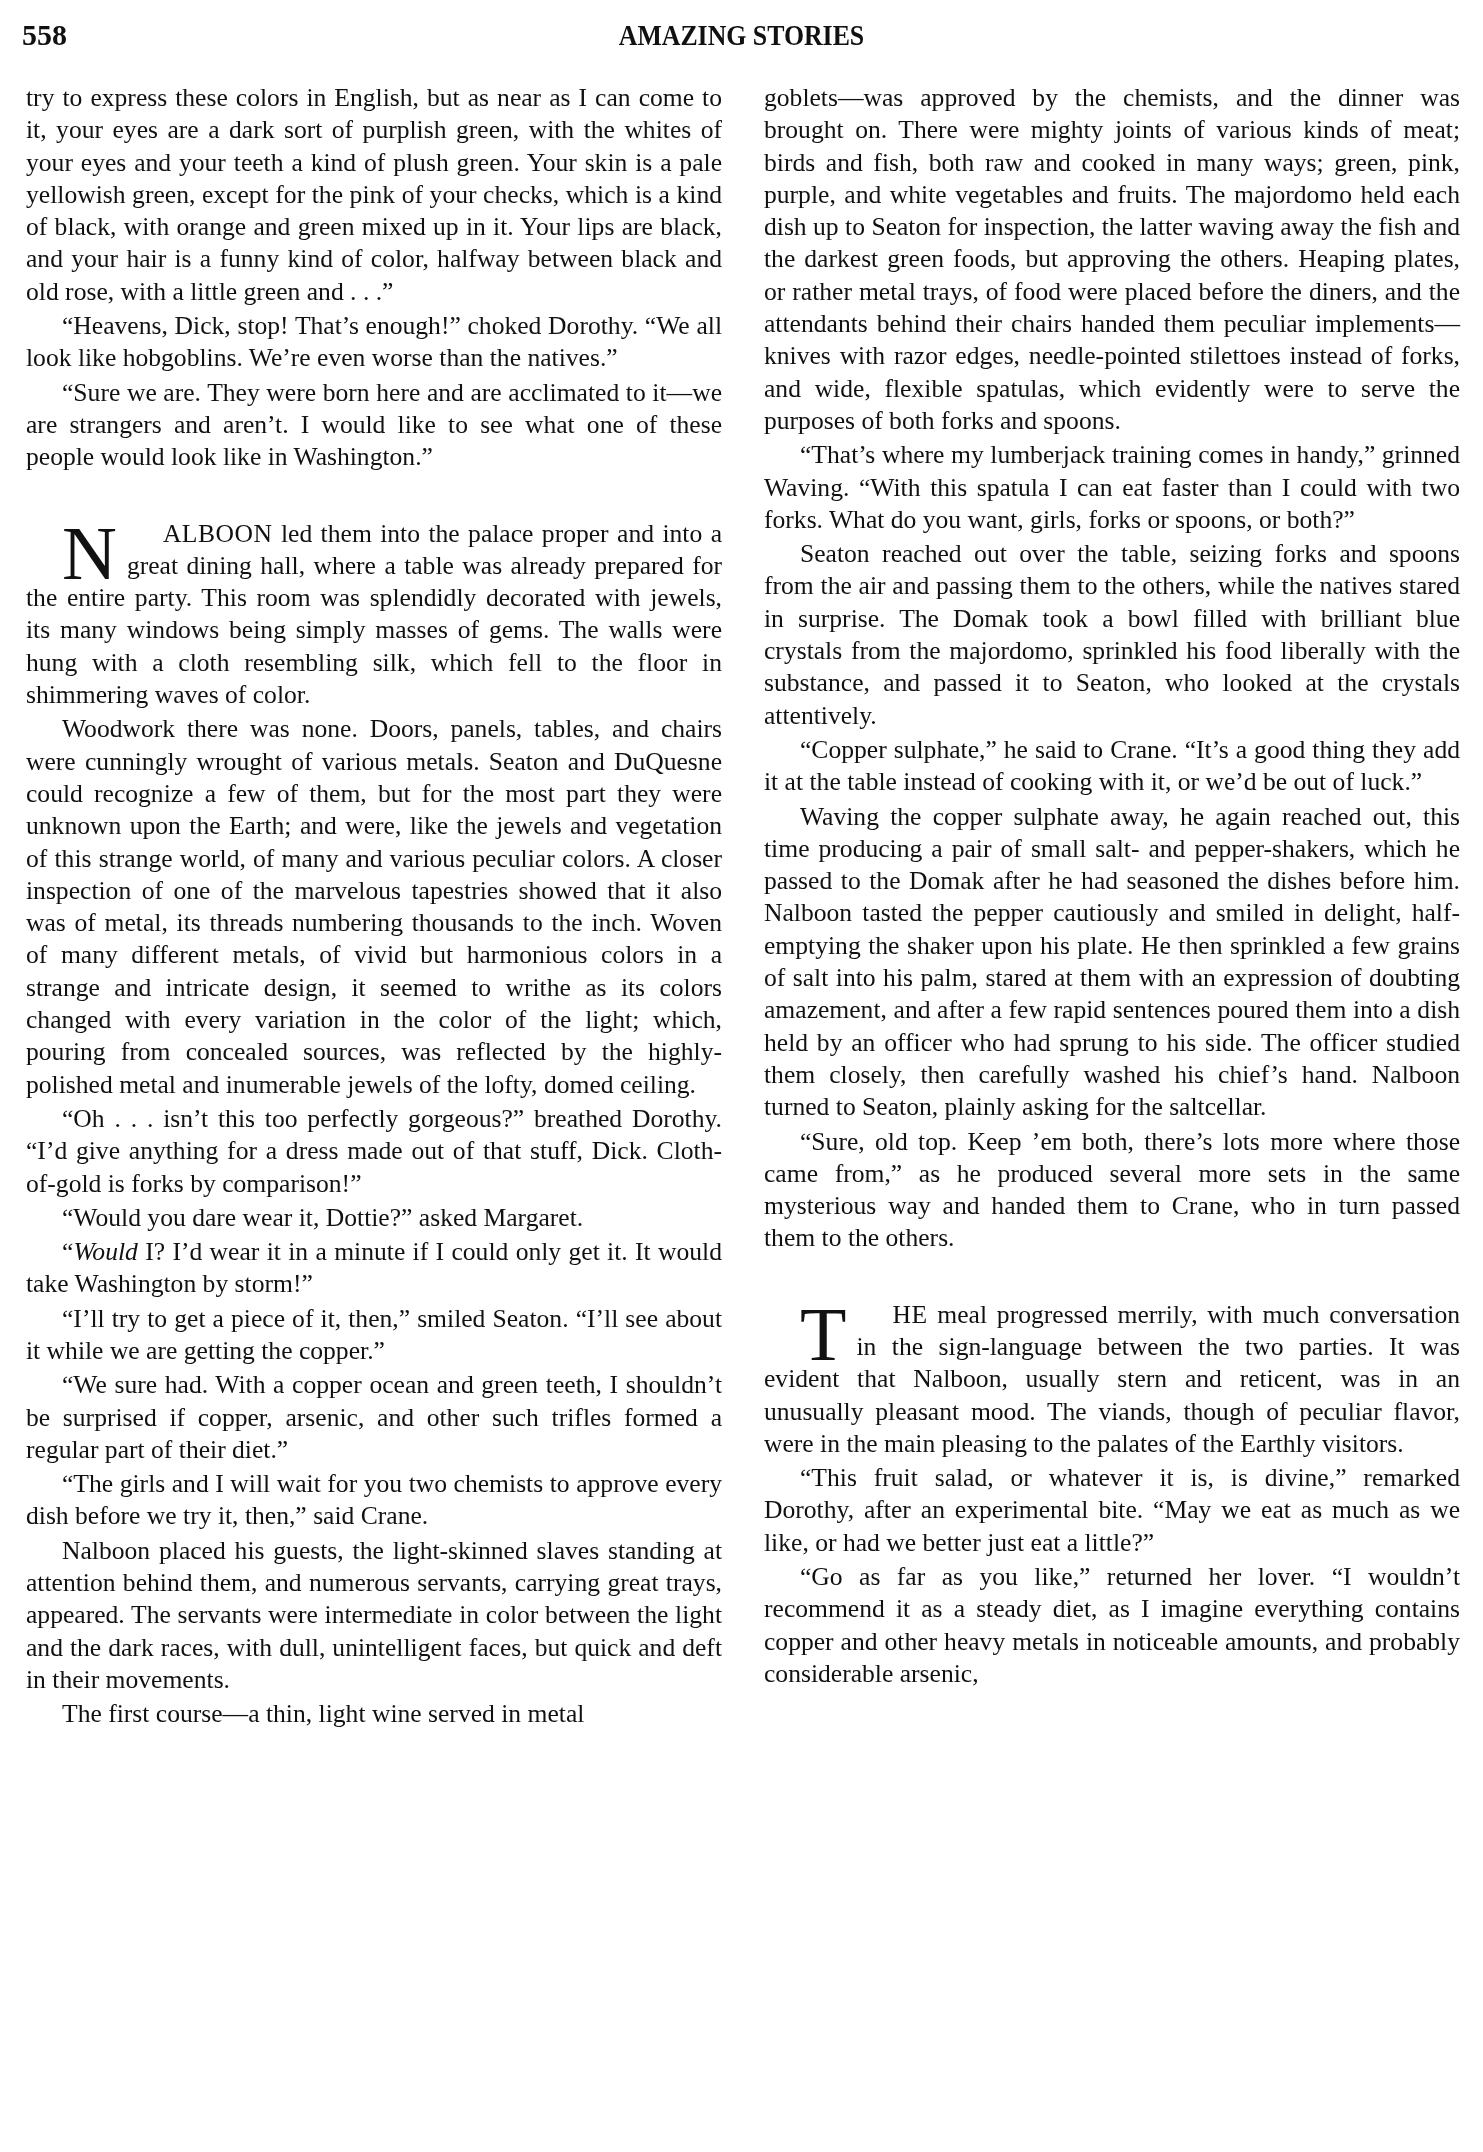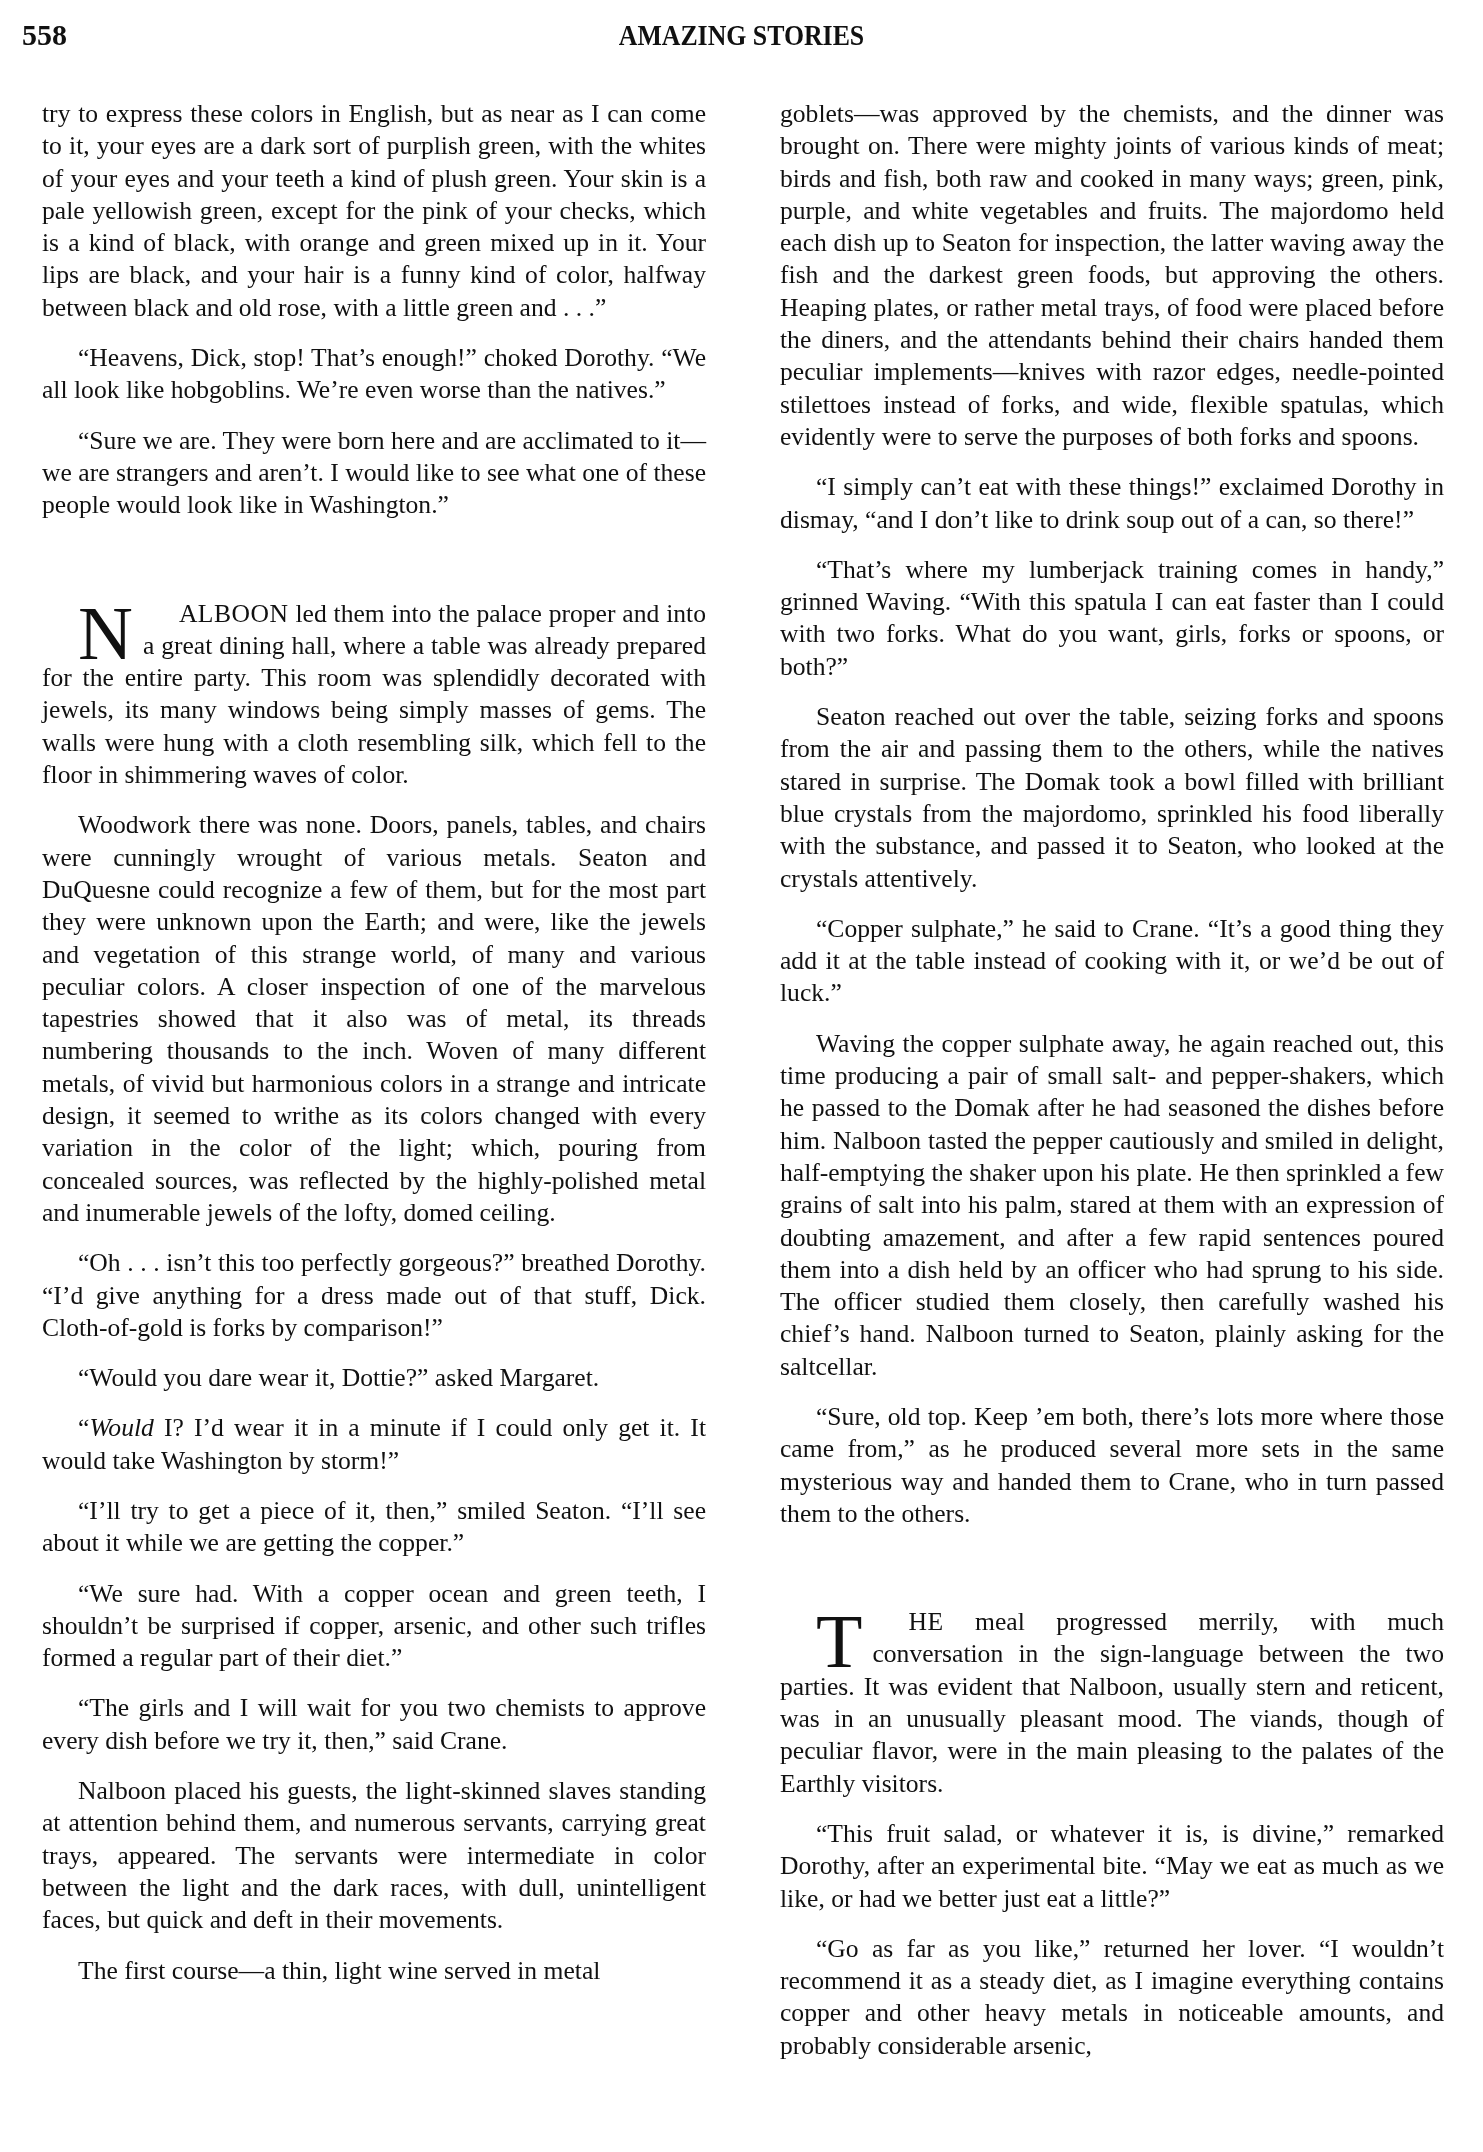--- a/index.html
+++ b/index.html
@@ -6,21 +6,21 @@
   body {
     width: 1483px; height: 2152px; position: relative; overflow: hidden;
     font-family: "Liberation Serif", "DejaVu Serif", serif; color: #111;
   }
   .header { position: absolute; top: 18px; left: 0; width: 1322px; height: 40px; }
   .page-num { position: absolute; left: 22px; top: 0; font-size: 30px; font-weight: bold; letter-spacing: 0px; }
   .running-title { position: absolute; left: 0; width: 1483px; top: 0; text-align: center; font-size: 30px; font-weight: bold; transform: scaleX(0.86); transform-origin: center; }
   .col { position: absolute; top: 80px; width: 700px; font-size: 25.6px; line-height: 32.3px; text-align: justify; hyphens: manual; }
   .col.left { left: 24px; }
   .col.right { left: 762px; width: 700px; }
-  .col p { margin: 18px; text-indent: 36px; }
+  .col p { margin: 2px; text-indent: 36px; }
   .col p.noindent { text-indent: 0; }
   .section-break { height: 40px; }
   .dropcap-para { text-indent: 0; }
   .dropcap {
     float: left; font-size: 76px; line-height: 58px; height: 58px; margin: 6px 10px 0 0; font-weight: normal;
   }
   .smallcaps { letter-spacing: 0.5px; }
   em { }
 </style>
 </head>
@@ -43,21 +43,20 @@
   <p><span>“</span><em>Would</em><span> I?  I’d wear it in a minute if I could only get it.  It would take Washington by storm!”</span></p>
   <p>“I’ll try to get a piece of it, then,” smiled Seaton. “I’ll see about it while we are getting the copper.”</p>
   <p>“We sure had.  With a copper ocean and green teeth, I shouldn’t be surprised if copper, arsenic, and other such trifles formed a regular part of their diet.”</p>
   <p>“The girls and I will wait for you two chemists to approve every dish before we try it, then,” said Crane.</p>
   <p>Nalboon placed his guests, the light-skinned slaves standing at attention behind them, and numerous servants, carrying great trays, appeared.  The servants were intermediate in color between the light and the dark races, with dull, unintelligent faces, but quick and deft in their movements.</p>
   <p>The first course—a thin, light wine served in metal</p>
 </div>
 
 <div class="col right">
   <p class="noindent">goblets—was approved by the chemists, and the dinner was brought on.  There were mighty joints of various kinds of meat; birds and fish, both raw and cooked in many ways; green, pink, purple, and white vegetables and fruits.  The majordomo held each dish up to Seaton for inspection, the latter waving away the fish and the darkest green foods, but approving the others. Heaping plates, or rather metal trays, of food were placed before the diners, and the attendants behind their chairs handed them peculiar implements—knives with razor edges, needle-pointed stilettoes instead of forks, and wide, flexible spatulas, which evidently were to serve the purposes of both forks and spoons.</p>
-  <p>“I simply can’t eat with these things!” exclaimed Dorothy in dismay, “and I don’t like to drink soup out of a can, so there!”</p>
   <p>“That’s where my lumberjack training comes in handy,” grinned Waving.  “With this spatula I can eat faster than I could with two forks.  What do you want, girls, forks or spoons, or both?”</p>
   <p>Seaton reached out over the table, seizing forks and spoons from the air and passing them to the others, while the natives stared in surprise.  The Domak took a bowl filled with brilliant blue crystals from the majordomo, sprinkled his food liberally with the substance, and passed it to Seaton, who looked at the crystals attentively.</p>
   <p>“Copper sulphate,” he said to Crane.  “It’s a good thing they add it at the table instead of cooking with it, or we’d be out of luck.”</p>
   <p>Waving the copper sulphate away, he again reached out, this time producing a pair of small salt- and pepper-shakers, which he passed to the Domak after he had seasoned the dishes before him.  Nalboon tasted the pepper cautiously and smiled in delight, half-emptying the shaker upon his plate.  He then sprinkled a few grains of salt into his palm, stared at them with an expression of doubting amazement, and after a few rapid sentences poured them into a dish held by an officer who had sprung to his side.  The officer studied them closely, then carefully washed his chief’s hand. Nalboon turned to Seaton, plainly asking for the saltcellar.</p>
   <p>“Sure, old top.  Keep ’em both, there’s lots more where those came from,” as he produced several more sets in the same mysterious way and handed them to Crane, who in turn passed them to the others.</p>
   <div class="section-break"></div>
   <p class="dropcap-para"><span class="dropcap">T</span><span class="smallcaps">HE</span><span> meal progressed merrily, with much conversation in the sign-language between the two parties. It was evident that Nalboon, usually stern and reticent, was in an unusually pleasant mood.  The viands, though of peculiar flavor, were in the main pleasing to the palates of the Earthly visitors.</span></p>
   <p>“This fruit salad, or whatever it is, is divine,” remarked Dorothy, after an experimental bite.  “May we eat as much as we like, or had we better just eat a little?”</p>
   <p>“Go as far as you like,” returned her lover.  “I wouldn’t recommend it as a steady diet, as I imagine everything contains copper and other heavy metals in noticeable amounts, and probably considerable arsenic,</p>
 </div>

